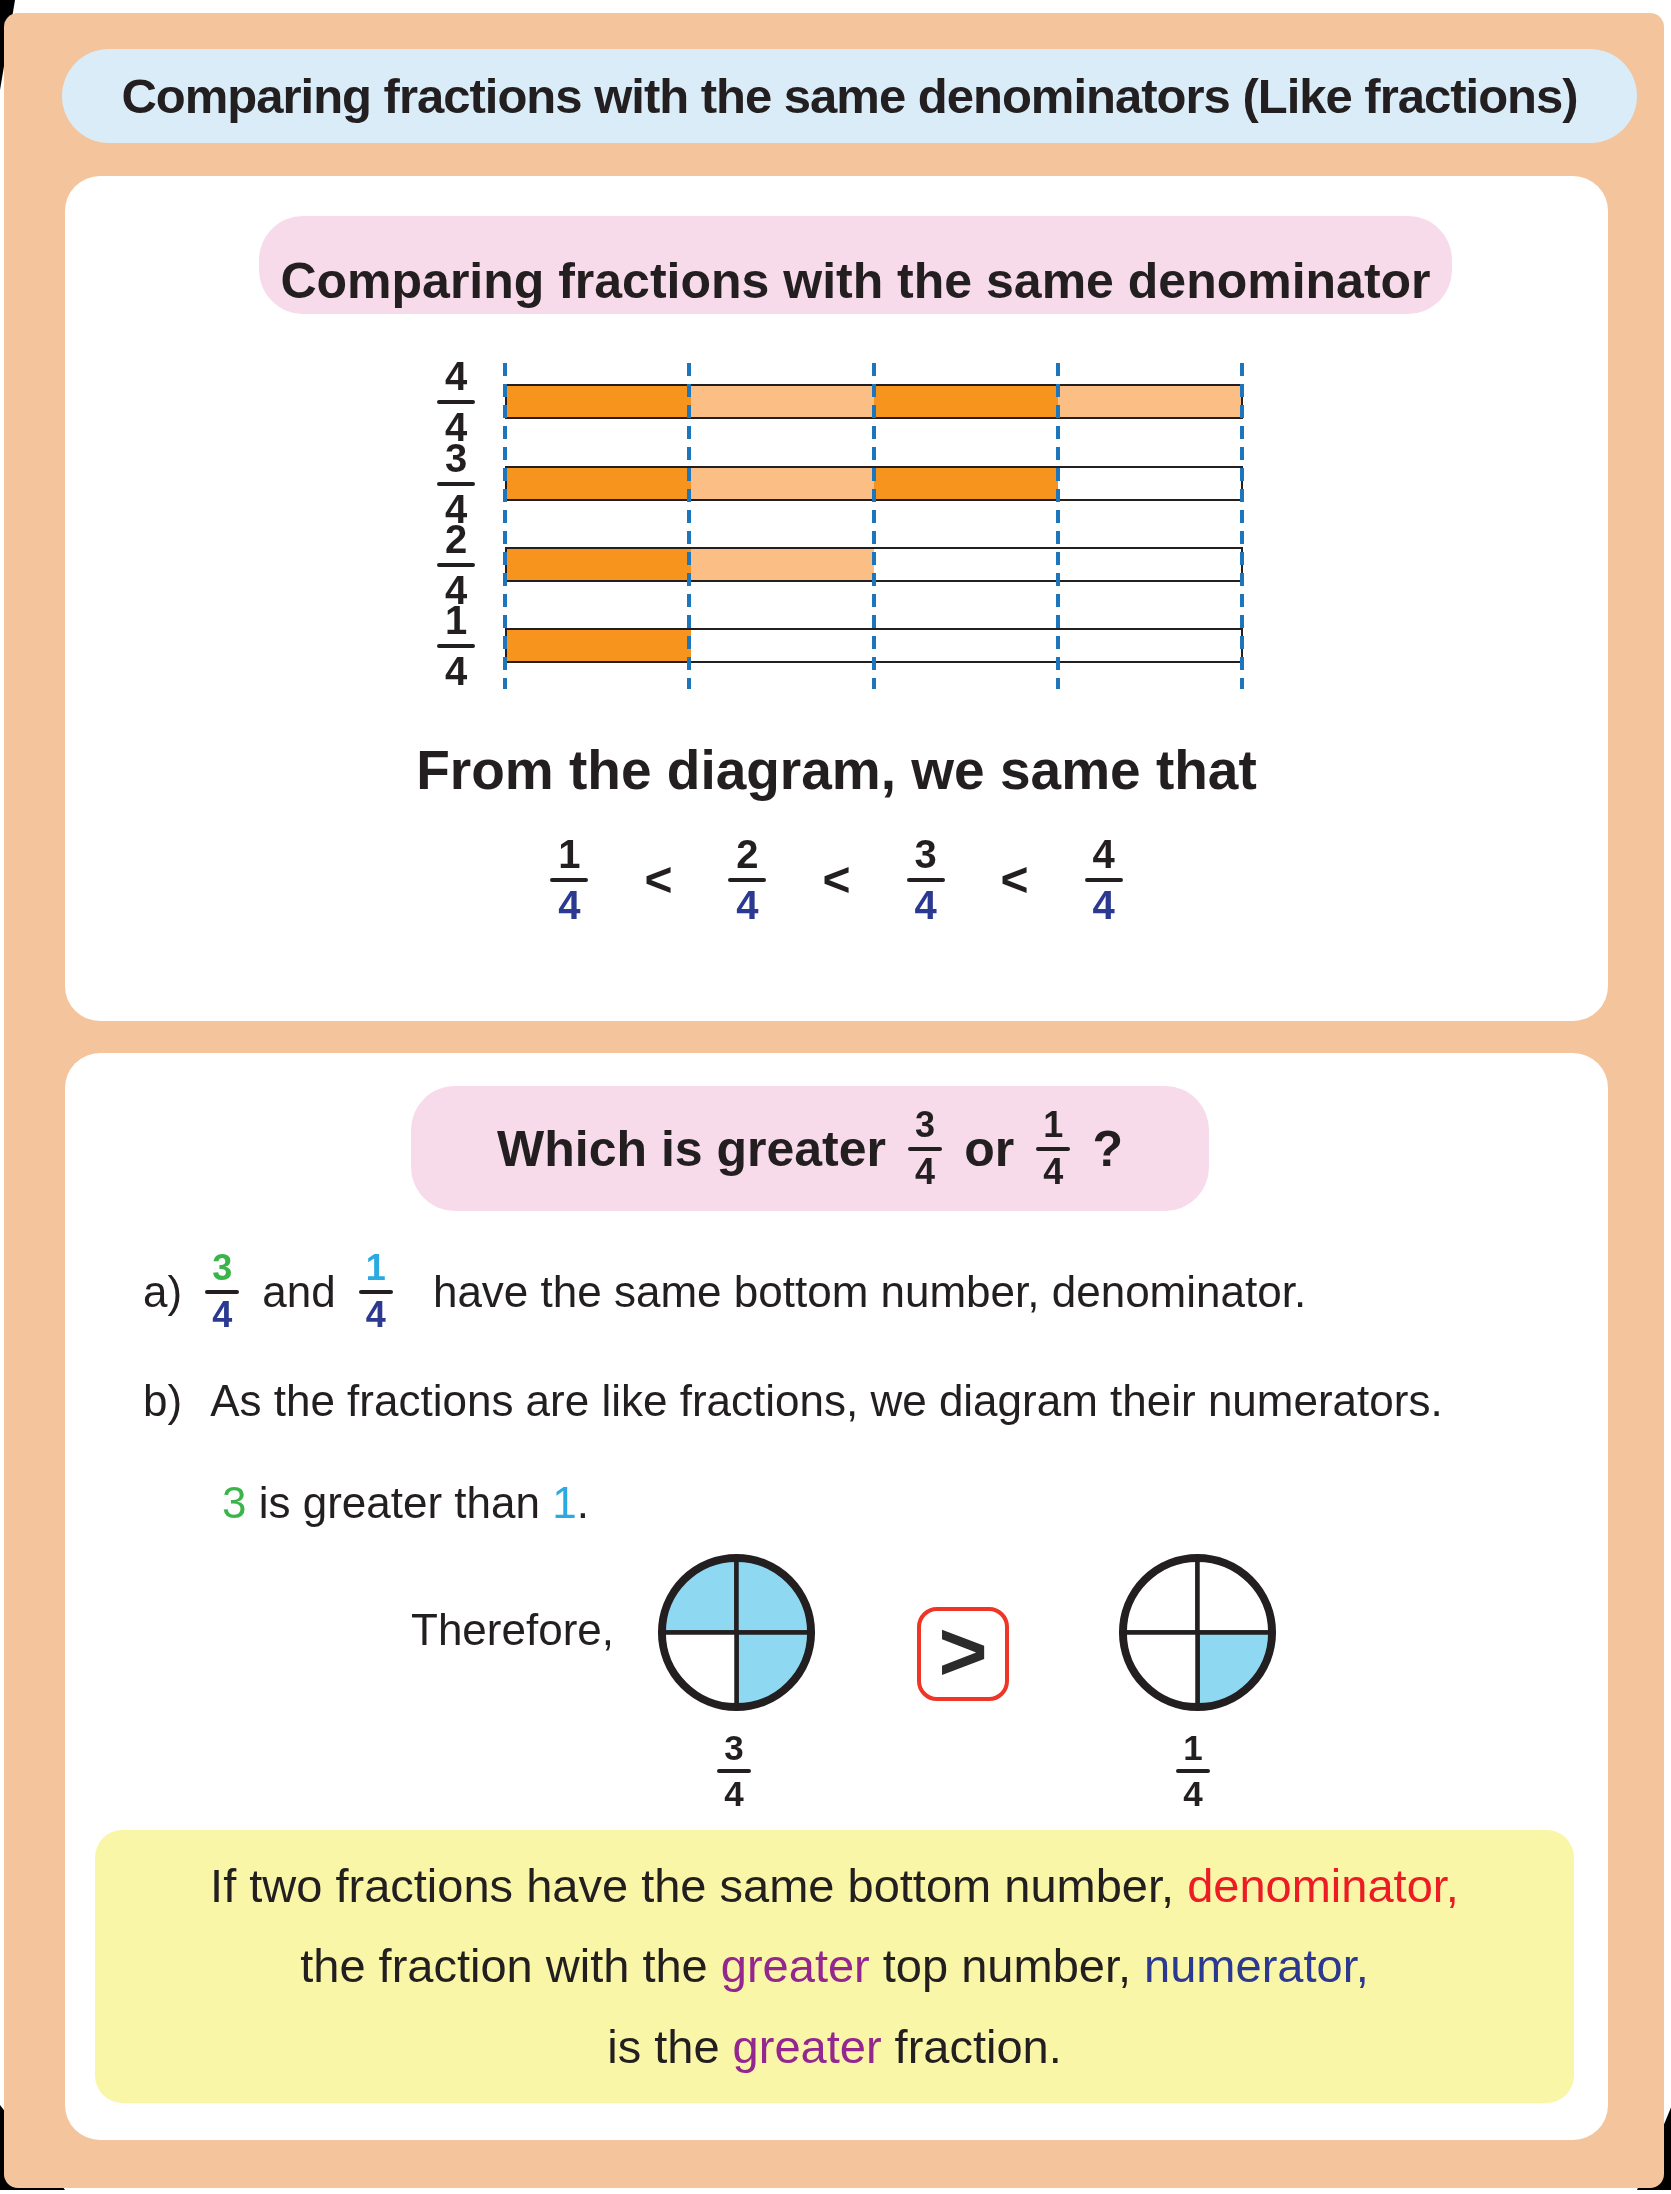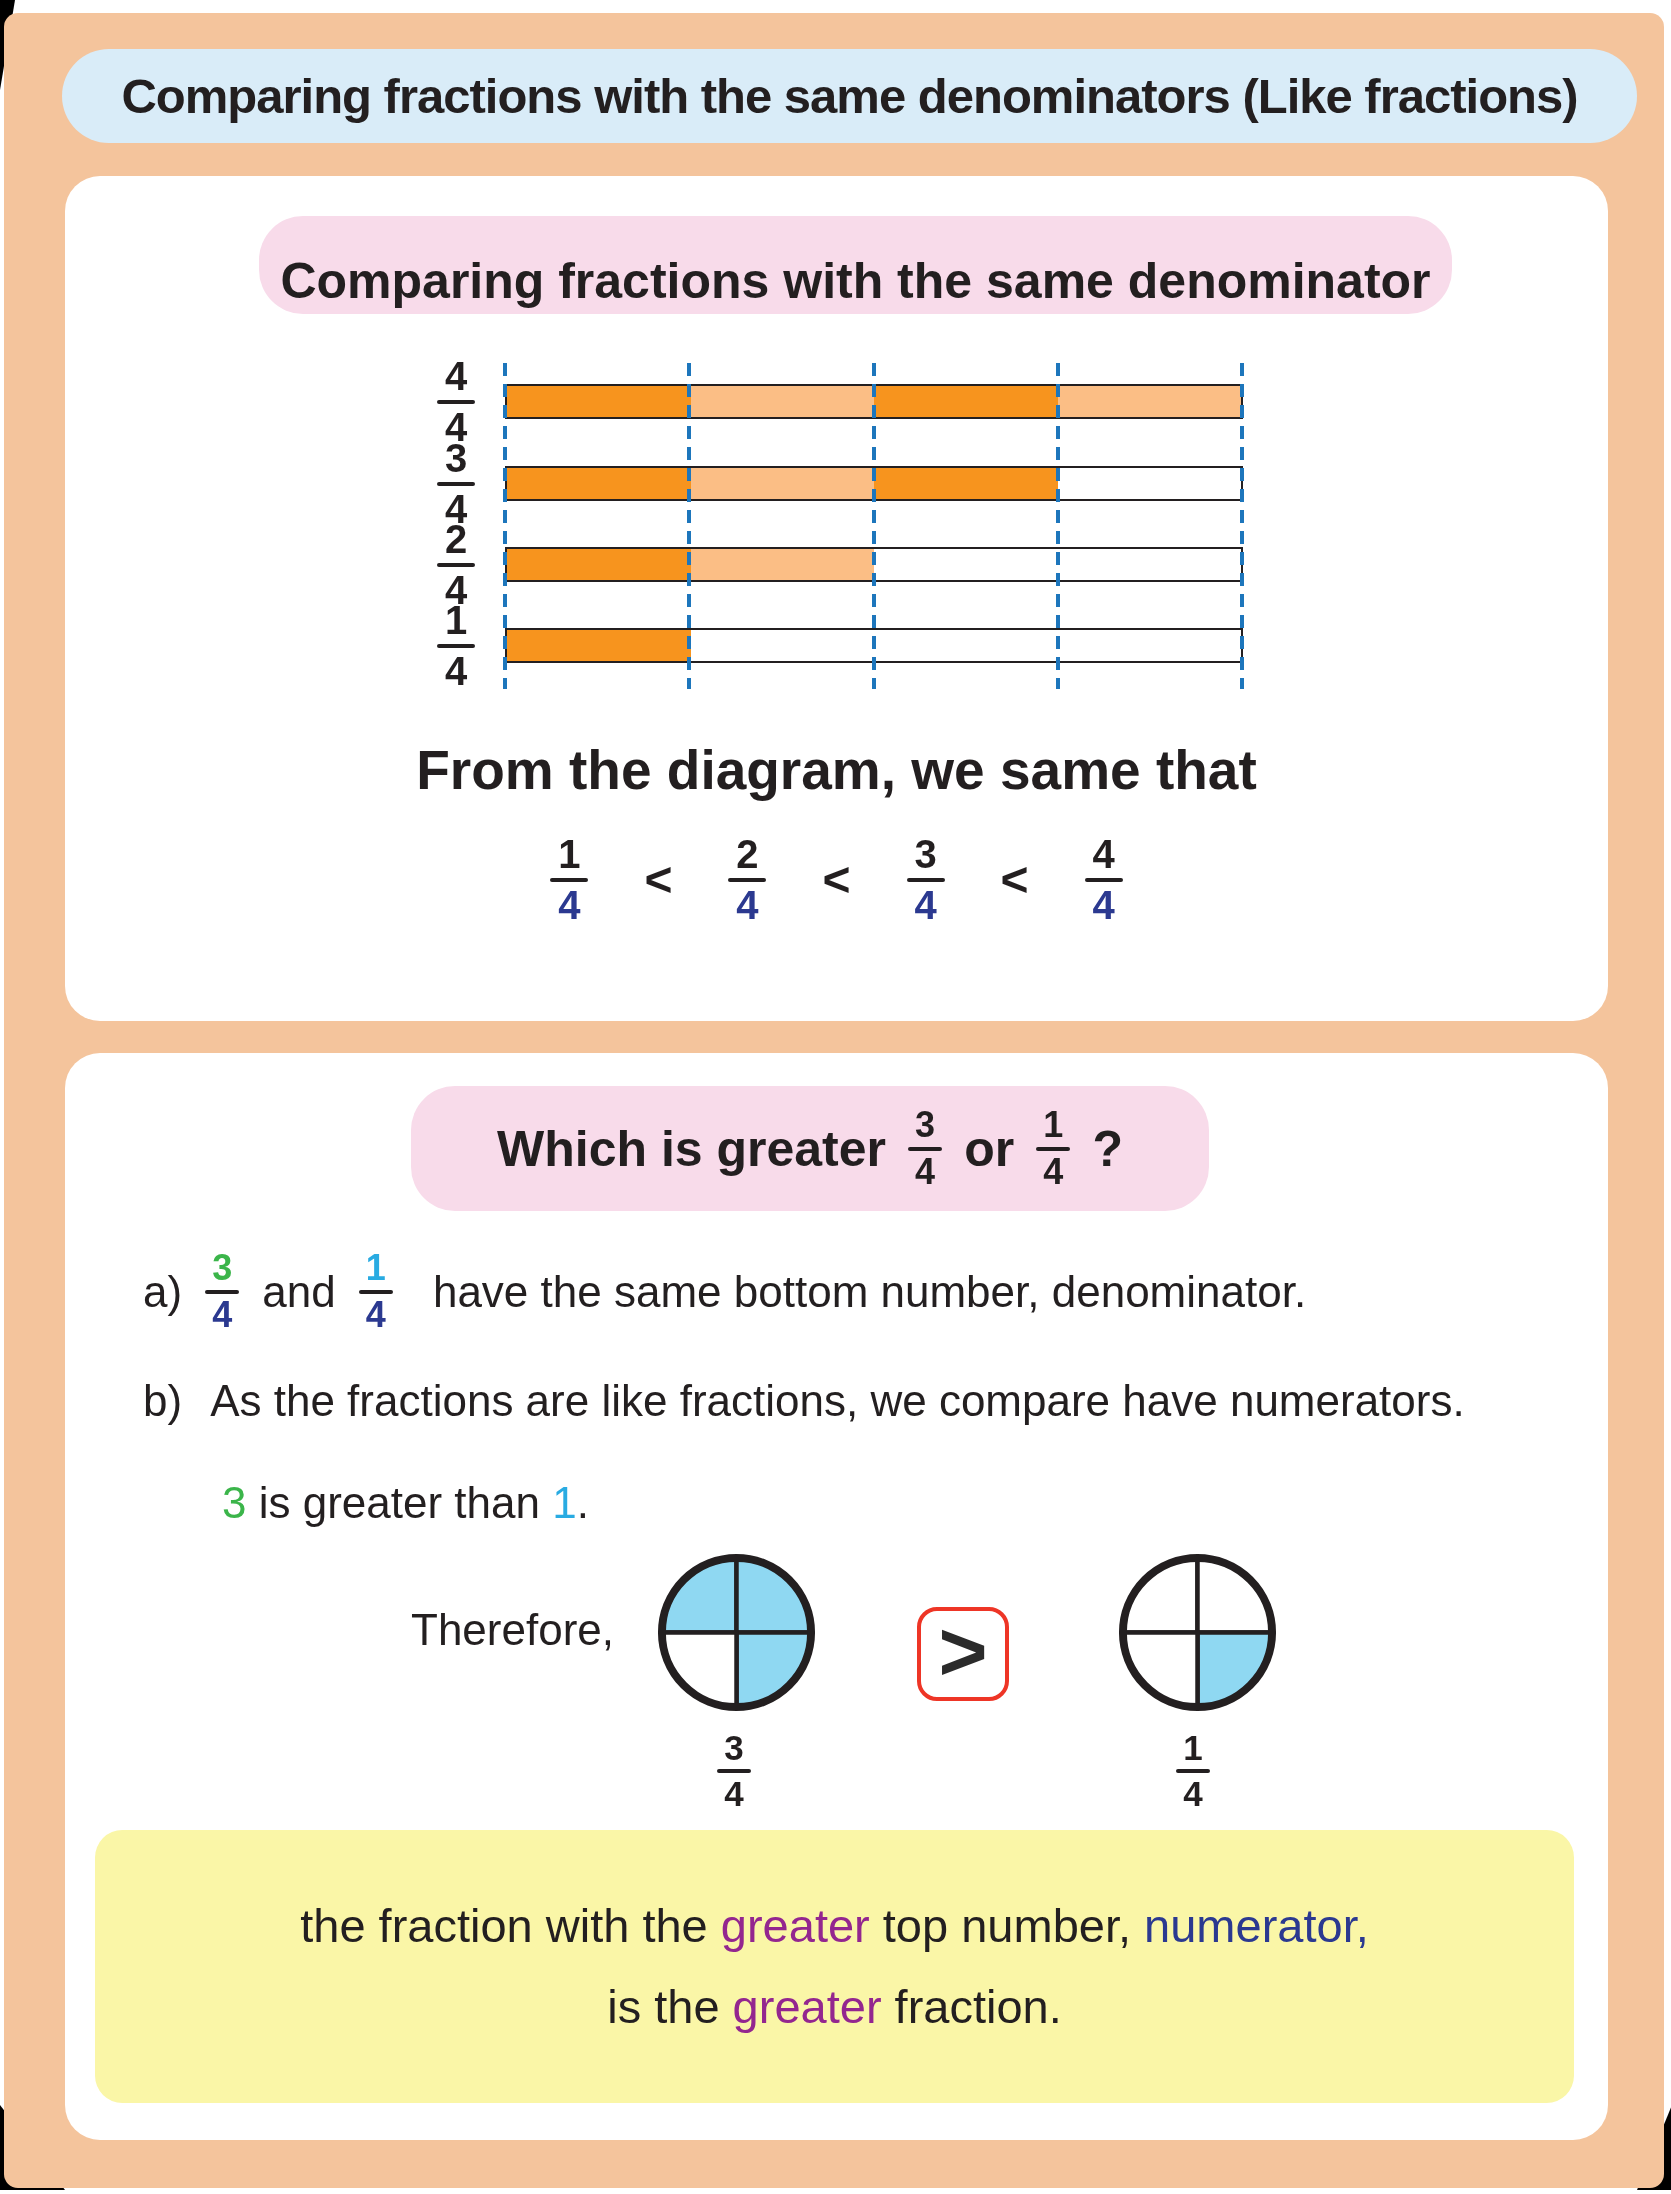--- a/index.html
+++ b/index.html
@@ -265,21 +265,21 @@
       <span class="frac f72">
         <span class="c-cyan">1</span>
         <span class="fbar"></span>
         <span class="navy">4</span>
       </span>
       <span class="step-text">have the same bottom number, denominator.</span>
     </div>
 
     <div class="step" id="step-b">
       <span>b)</span>
-      <span class="step-text">As the fractions are like fractions, we compare have numerators.</span>
+      <span class="step-text">As the fractions are like fractions, we diagram their numerators.</span>
     </div>
 
     <div class="compare-line">
       <span class="c-green">3</span><span> is greater than </span><span class="c-cyan">1</span><span>.</span>
     </div>
 
     <div class="therefore-label">Therefore,</div>
 
     <svg class="pie" id="pie-left" viewBox="-170 -170 340 340">
       <path d="M0 0 L-150 0 A150 150 0 0 1 0 -150 Z" class="filled"></path>
@@ -310,18 +310,19 @@
     </div>
     <div class="pie-label" id="pie-label-right">
       <span class="frac f70">
         <span>1</span>
         <span class="fbar"></span>
         <span>4</span>
       </span>
     </div>
 
     <div class="rule-box">
+      <div class="rule-line"><span class="c-ink">If two fractions have the same bottom number, </span><span class="c-red">denominator,</span></div>
       <div class="rule-line"><span class="c-ink">the fraction with the </span><span class="c-purple">greater</span><span class="c-ink"> top number, </span><span class="c-blue">numerator,</span></div>
       <div class="rule-line"><span class="c-ink">is the </span><span class="c-purple">greater</span><span class="c-ink"> fraction.</span></div>
     </div>
   </div>
 </div>
 
 
 </body></html>

